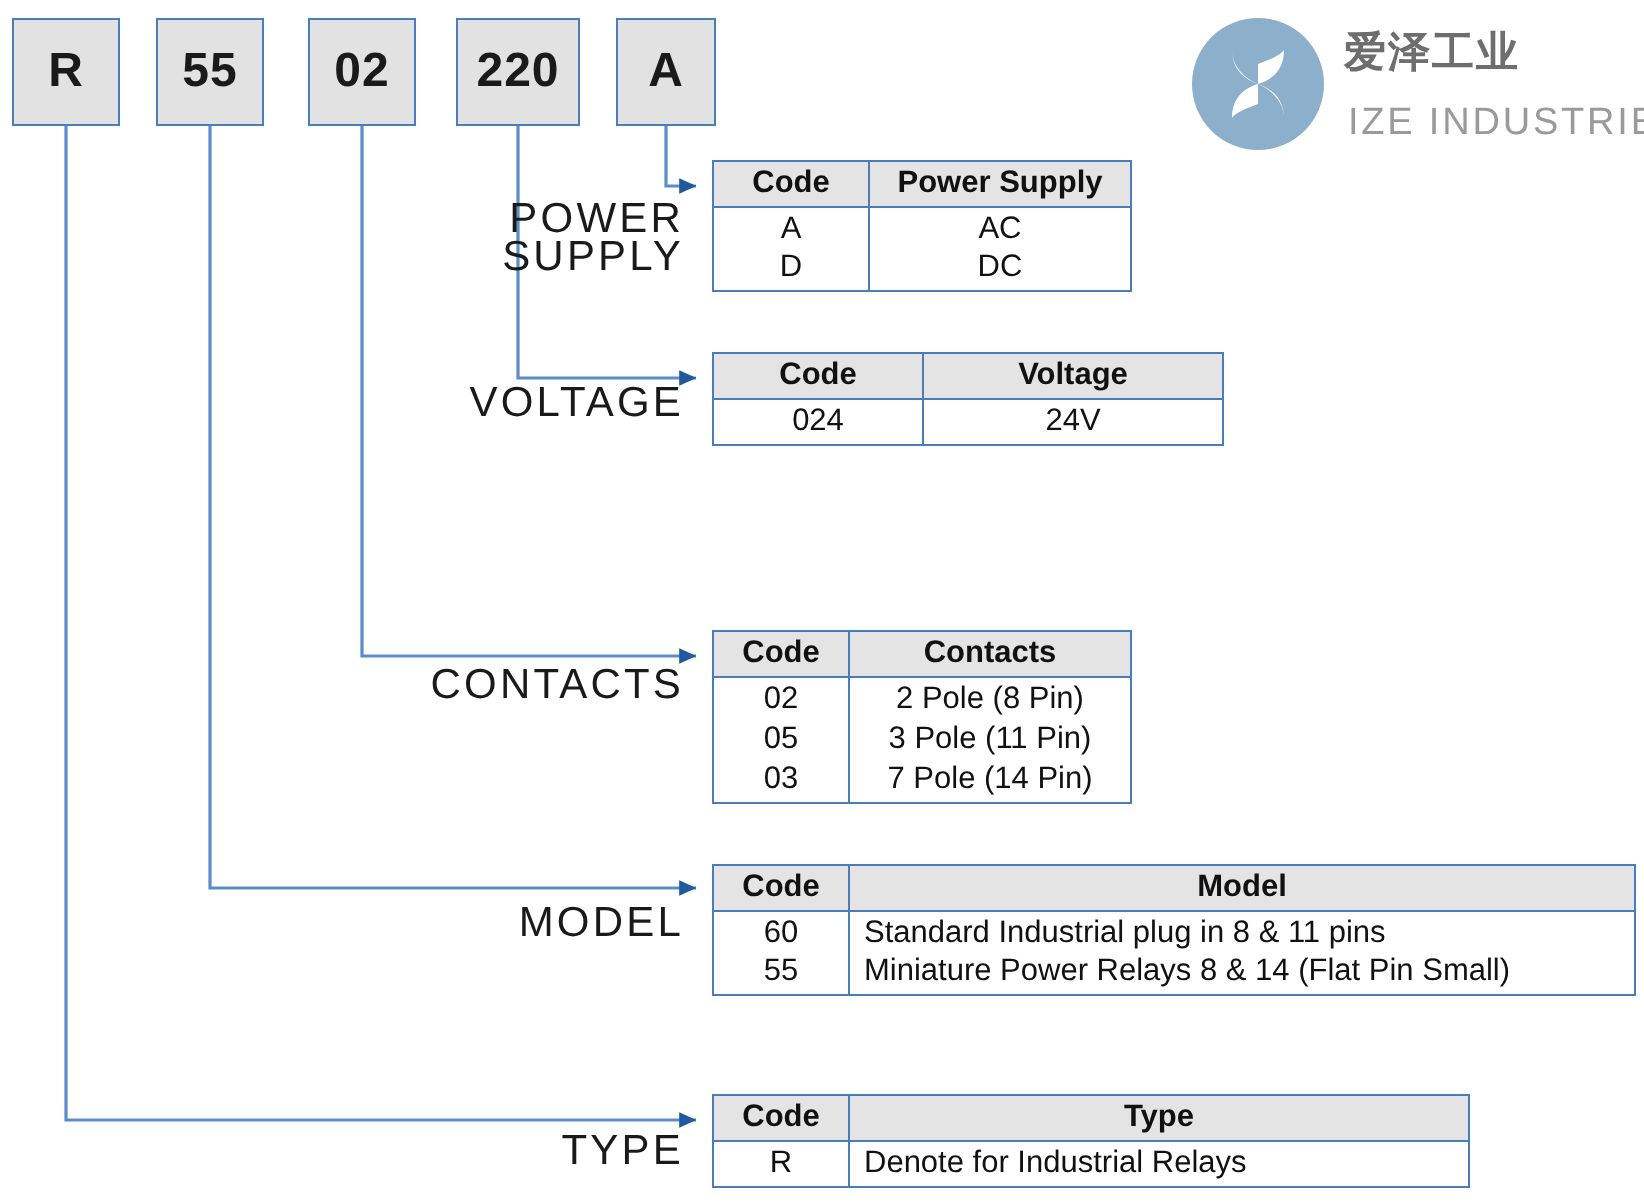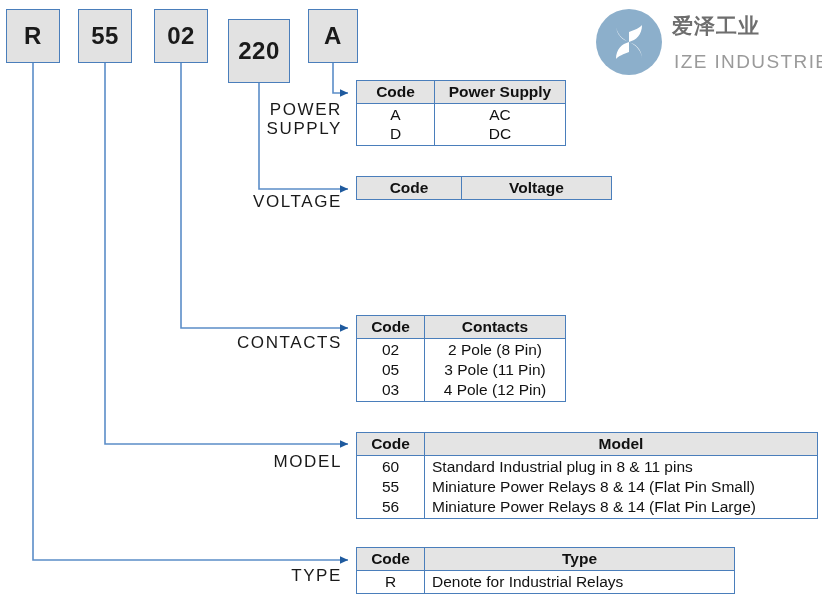--- a/index.html
+++ b/index.html
@@ -28,21 +28,21 @@
     justify-content: center;
     font-weight: bold;
     font-size: 24px;
     color: #1a1a1a;
     letter-spacing: 0.5px;
   }
 
   
   .arm-label {
     position: absolute;
-    font-size: 17px;
+    font-size: 21px;
     color: #1a1a1a;
     letter-spacing: 1.6px;
     text-align: right;
     line-height: 19px;
     white-space: pre-line;
   }
 
   
   .tbl {
     position: absolute;
@@ -111,21 +111,21 @@
 
       <path d="M105,62 L105,444 L348,444" marker-end="url(#ah)"></path>
 
       <path d="M33,62 L33,560 L348,560" marker-end="url(#ah)"></path>
     </g>
   </svg>
 
   <div class="code-box" style="left:6px;  top:9px; width:54px; height:54px;">R</div>
   <div class="code-box" style="left:78px; top:9px; width:54px; height:54px;">55</div>
   <div class="code-box" style="left:154px;top:9px; width:54px; height:54px;">02</div>
-  <div class="code-box" style="left:228px;top:19px; width:62px; height:64px;">220</div>
+  <div class="code-box" style="left:228px;top:9px; width:62px; height:54px;">220</div>
   <div class="code-box" style="left:308px;top:9px; width:50px; height:54px;">A</div>
 
   <div class="arm-label" style="left:196px; top:100px; width:146px;">POWER
 SUPPLY</div>
   <div class="arm-label" style="left:196px; top:192px; width:146px;">VOLTAGE</div>
   <div class="arm-label" style="left:186px; top:333px; width:156px;">CONTACTS</div>
   <div class="arm-label" style="left:196px; top:452px; width:146px;">MODEL</div>
   <div class="arm-label" style="left:196px; top:566px; width:146px;">TYPE</div>
 
   <table class="tbl" style="left:356px; top:80px; width:210px;">
@@ -156,20 +156,24 @@
         <col style="width:105px">
         <col>
       </colgroup>
     <thead>
         <tr>
       <th>Code</th>
       <th>Voltage</th>
     </tr>
       </thead>
     <tbody>
+      <tr>
+        <td>024</td>
+        <td>24V</td>
+      </tr>
     </tbody>
   </table>
 
   <table class="tbl" style="left:356px; top:315px; width:210px;">
     <colgroup>
         <col style="width:68px">
         <col>
       </colgroup>
     <thead>
         <tr>
@@ -181,21 +185,21 @@
       <tr>
         <td>02</td>
         <td>2 Pole (8 Pin)</td>
       </tr>
       <tr>
         <td>05</td>
         <td>3 Pole (11 Pin)</td>
       </tr>
       <tr>
         <td>03</td>
-        <td>4 Pole (12 Pin)</td>
+        <td>7 Pole (14 Pin)</td>
       </tr>
     </tbody>
   </table>
 
   <table class="tbl" style="left:356px; top:432px; width:462px;">
     <colgroup>
         <col style="width:68px">
         <col>
       </colgroup>
     <thead>
@@ -205,24 +209,20 @@
     </tr>
       </thead>
     <tbody>
       <tr>
         <td>60</td>
         <td class="left">Standard Industrial plug in 8 &amp; 11 pins</td>
       </tr>
       <tr>
         <td>55</td>
         <td class="left">Miniature Power Relays 8 &amp; 14 (Flat Pin Small)</td>
-      </tr>
-      <tr>
-        <td>56</td>
-        <td class="left">Miniature Power Relays 8 &amp; 14 (Flat Pin Large)</td>
       </tr>
     </tbody>
   </table>
 
   <table class="tbl" style="left:356px; top:547px; width:379px;">
     <colgroup>
         <col style="width:68px">
         <col>
       </colgroup>
     <thead>

